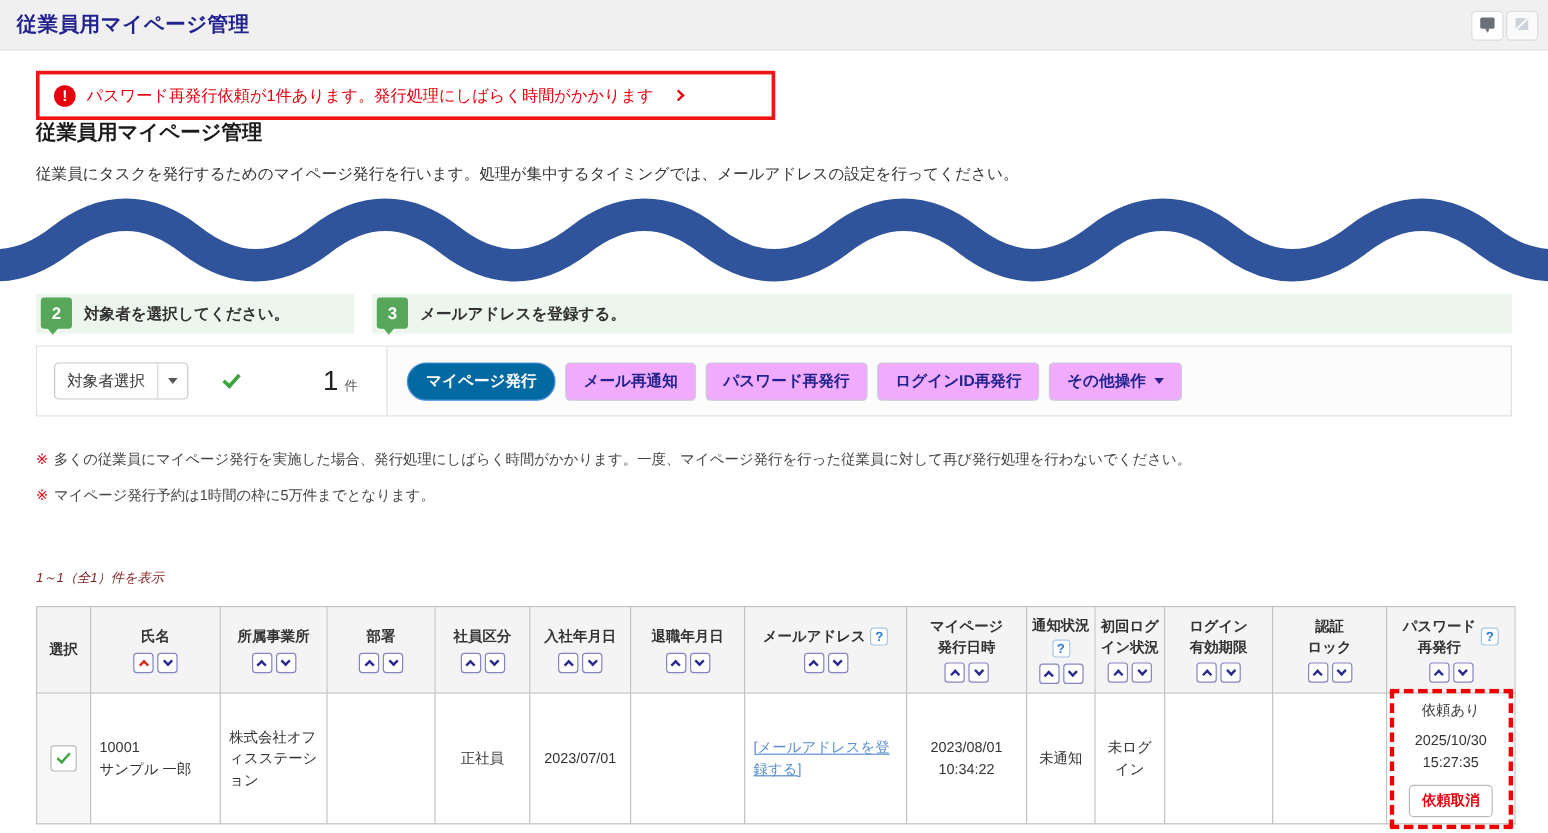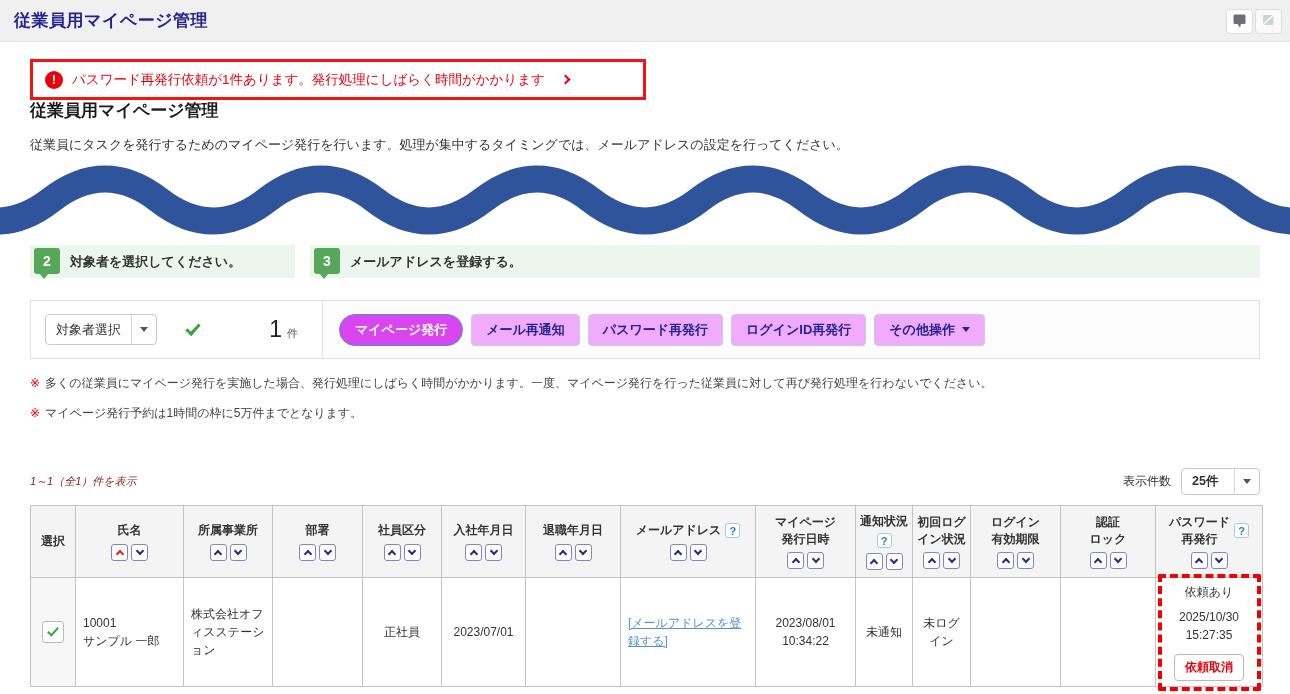--- a/index.html
+++ b/index.html
@@ -36,40 +36,40 @@
     display:flex; align-items:center; }
   .step2 { left:30px; width:265px; }
   .step3 { left:310px; width:950px; }
   .badge { position:absolute; left:4px; top:3px; width:26px; height:26px; background:#57a75b;
     color:#fff; font-size:14px; font-weight:bold; text-align:center; line-height:26px; border-radius:3px; }
   .badge::after { content:""; position:absolute; left:5px; bottom:-5px;
     border-left:5px solid transparent; border-right:5px solid transparent; border-top:6px solid #57a75b; }
   .step-label { margin-left:40px; font-size:13px; font-weight:bold; color:#333; }
 
   
-  .toolbar { position:absolute; left:30px; top:300px; width:1230px; height:59px;
+  .toolbar { position:absolute; left:30px; top:288px; width:1230px; height:59px;
     border:1px solid #e0e0e0; background:#fcfcfc; display:flex; align-items:stretch; }
   .tb-left { width:292px; display:flex; align-items:center; border-right:1px solid #e0e0e0;
     padding:0 14px; background:#fff; }
   .select-btn { display:inline-flex; align-items:stretch; height:31px; border:1px solid #c9c9c9;
     border-radius:4px; background:#fff; cursor:pointer; overflow:hidden; }
   .select-btn .sb-label { display:flex; align-items:center; padding:0 10px; font-size:13px; color:#333; }
   .select-btn .sb-arrow { display:flex; align-items:center; padding:0 8px; border-left:1px solid #d6d6d6; }
   .tri { width:0; height:0; border-left:4px solid transparent; border-right:4px solid transparent;
     border-top:5px solid #555; }
   .bigcheck { width:8px; height:14px; border-right:3px solid #3ba43f; border-bottom:3px solid #3ba43f;
     transform:rotate(42deg); margin-left:32px; margin-top:-4px; }
   .count { margin-left:auto; margin-right:10px; display:flex; align-items:baseline; gap:5px; }
   .count-num { font-size:23px; color:#222; }
   .count-unit { font-size:11px; color:#555; }
   .tb-right { display:flex; align-items:center; gap:8px; padding-left:16px; }
   .btn { height:32px; padding:0 14px; background:#f0abfc; border:1px solid #c8ccd8; border-radius:4px;
     color:#23238f; font-size:13px; font-weight:bold; cursor:pointer;
     font-family:"Liberation Sans","DejaVu Sans",sans-serif; }
-  .btn-primary { height:32px; padding:0 15px; background:#d946ef; border:1px solid #4a90e2;
+  .btn-primary { height:32px; padding:0 15px; background:#0369a1; border:1px solid #4a90e2;
     border-radius:16px; color:#fff; font-size:13px; font-weight:bold; cursor:pointer;
     font-family:"Liberation Sans","DejaVu Sans",sans-serif; }
   .btn-more { display:inline-flex; align-items:center; gap:7px; }
   .btn-more .tri { border-top-color:#23238f; }
 
   
   .notes { position:absolute; left:30px; top:368px; }
   .notes p { font-size:12px; color:#444; line-height:30px; }
   .kome { color:#e8000d; margin-right:5px; }
 
@@ -196,29 +196,20 @@
     </div>
   </div>
 
   <div class="notes">
     <p><span class="kome">※</span><span>多くの従業員にマイページ発行を実施した場合、発行処理にしばらく時間がかかります。一度、マイページ発行を行った従業員に対して再び発行処理を行わないでください。</span></p>
     <p><span class="kome">※</span><span>マイページ発行予約は1時間の枠に5万件までとなります。</span></p>
   </div>
 
   <div class="listbar">
     <span class="range">1～1（全1）件を表示</span>
-    <div class="ps">
-      <span class="ps-label">表示件数</span>
-      <div class="select-btn small">
-        <span class="sb-label">25件</span>
-        <span class="sb-arrow">
-            <i class="tri"></i>
-          </span>
-      </div>
-    </div>
   </div>
 
   <table class="grid">
     <colgroup>
       <col style="width:45px">
         <col style="width:108px">
         <col style="width:89px">
         <col style="width:90px">
       <col style="width:79px">
         <col style="width:84px">

